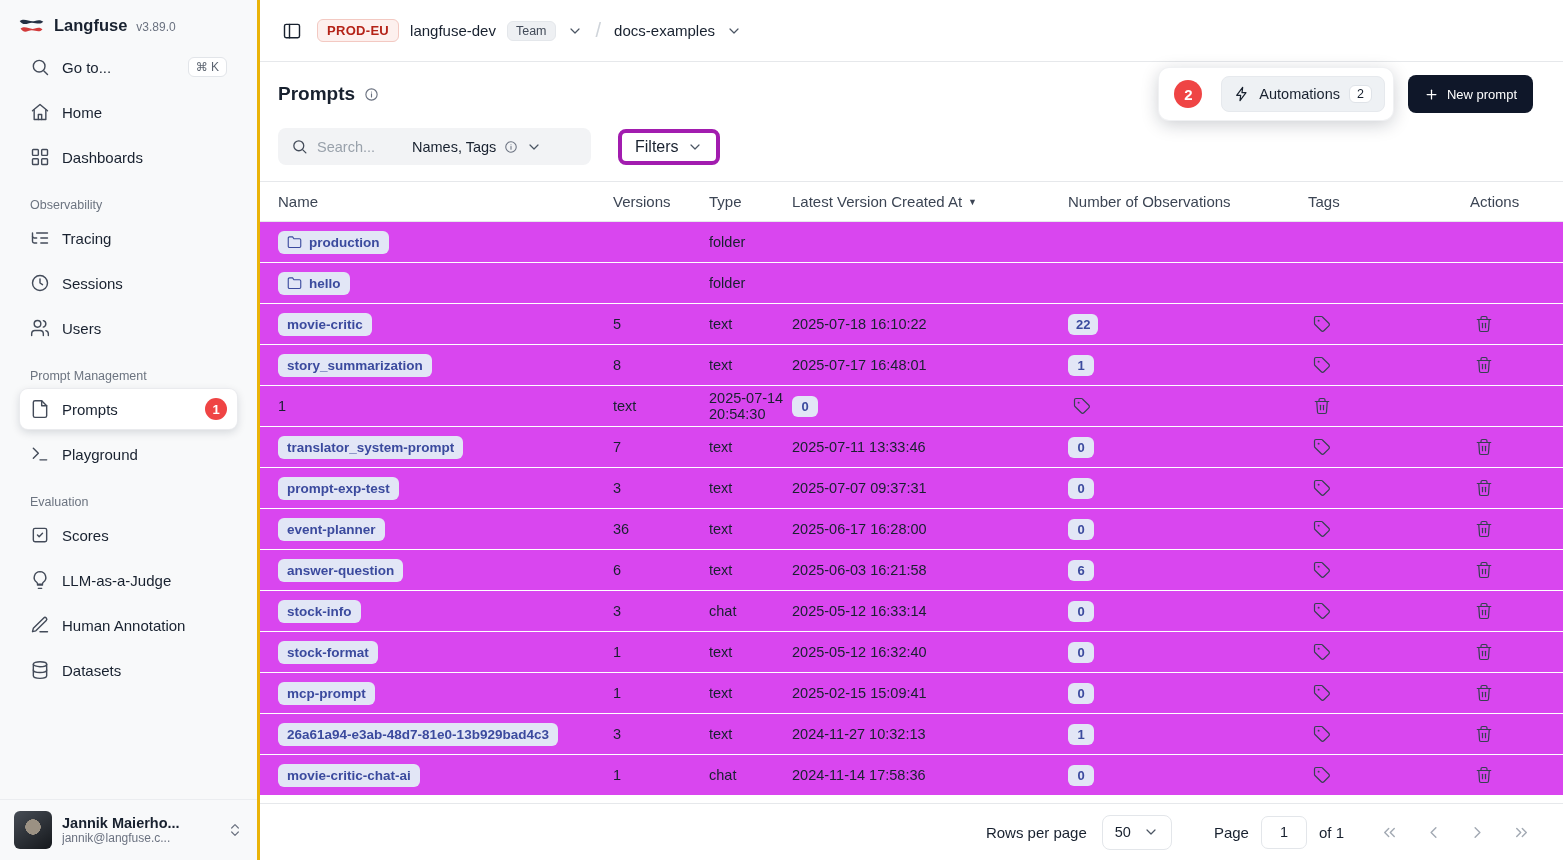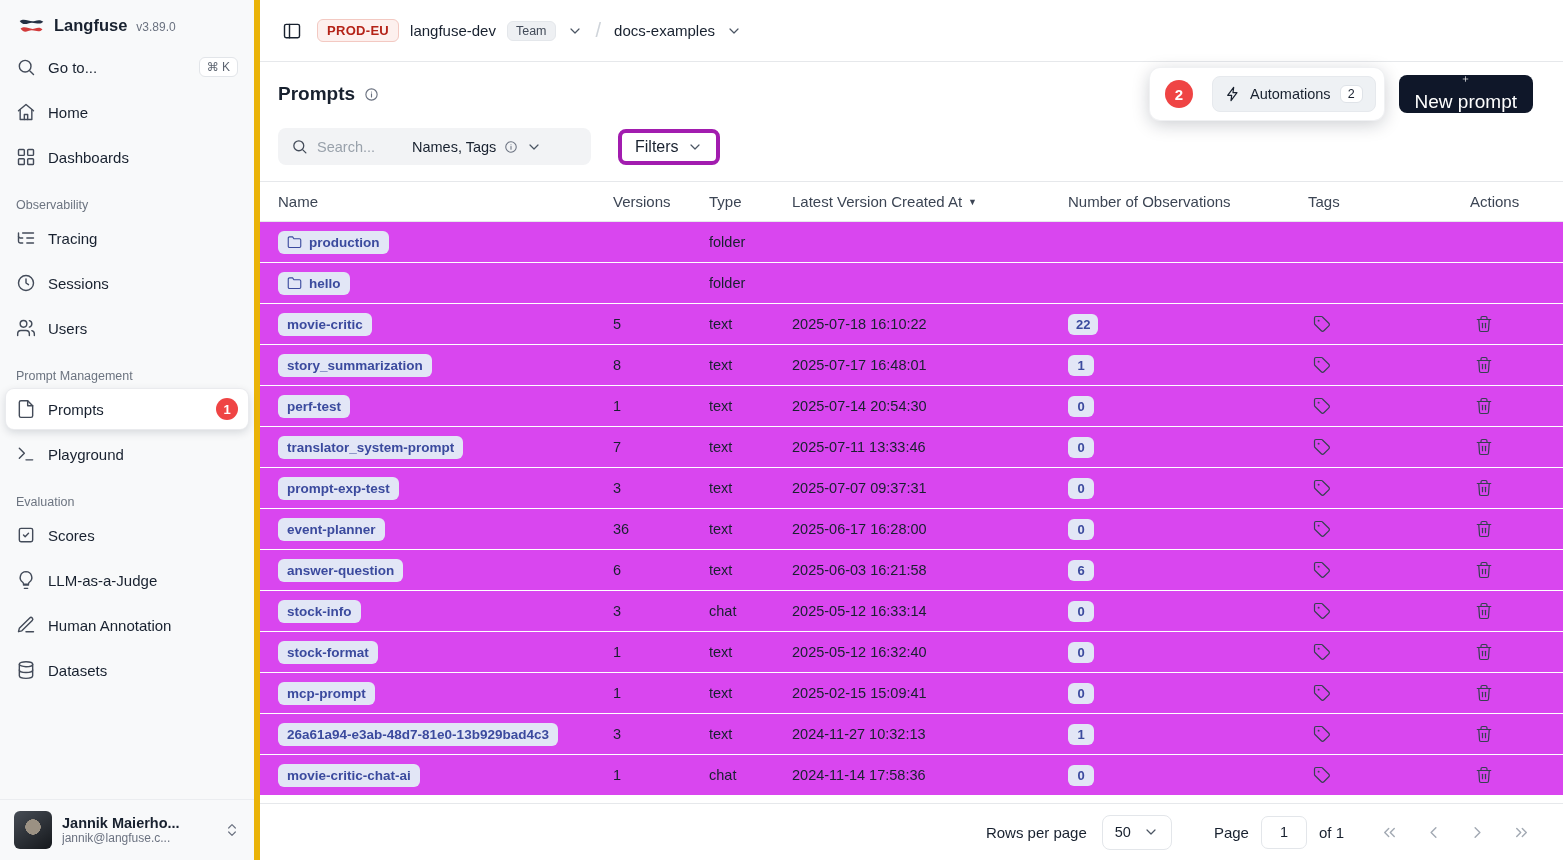--- a/index.html
+++ b/index.html
@@ -4,25 +4,25 @@
 <style>
   * { margin:0; padding:0; box-sizing:border-box; }
   html,body { width:1563px; height:860px; }
   body { font-family:"Liberation Sans","DejaVu Sans",sans-serif; color:#111827; background:#fff; overflow:hidden; }
   svg { display:block; }
   button { font-family:inherit; cursor:pointer; }
 
   .app { display:flex; width:100%; height:100%; }
 
   
-  .sidebar { width:260px; min-width:260px; background:#f8f9fa; border-right:6px solid #eab308; display:flex; flex-direction:column; padding-top:10px; }
+  .sidebar { width:260px; min-width:260px; background:#f8f9fa; border-right:3px solid #eab308; display:flex; flex-direction:column; padding-top:10px; }
   .sb-logo-row { display:flex; align-items:center; gap:9px; padding:6px 18px 12px; }
   .sb-title { font-weight:700; font-size:16.5px; color:#18212f; }
   .sb-version { font-size:12px; color:#6b7280; margin-top:3px; }
-  .sb-nav { display:flex; flex-direction:column; gap:5px; padding:0 6px; flex:1; }
+  .sb-nav { display:flex; flex-direction:column; gap:5px; padding:0 20px; flex:1; }
   .sb-item { display:flex; align-items:center; gap:12px; height:40px; padding:0 10px; border-radius:8px; font-size:15px; color:#18212f; cursor:pointer; position:relative; }
   .sb-item svg { width:20px; height:20px; stroke:#434b59; fill:none; stroke-width:1.7; stroke-linecap:round; stroke-linejoin:round; flex:none; }
   .sb-item.active { background:#fff; box-shadow:0 0 0 1px #eaebee, 0 3px 10px rgba(15,23,42,.16); }
   .kbd { margin-left:auto; font-size:12px; color:#5c6470; background:#fff; border:1px solid #e2e5e9; border-radius:6px; padding:2px 7px; }
   .sb-section { margin:16px 0 1px; padding:0 10px; font-size:12.5px; color:#6c7480; }
   .red-dot { margin-left:auto; width:22px; height:22px; border-radius:50%; background:#ef4444; color:#fff; font-size:13px; font-weight:700; display:flex; align-items:center; justify-content:center; }
   .sb-user { margin-top:auto; border-top:1px solid #ebedf0; padding:11px 14px; display:flex; align-items:center; gap:10px; cursor:pointer; }
   .avatar { width:38px; height:38px; border-radius:6px; flex:none;
             background: radial-gradient(circle at 50% 42%, #9b9183 0 26%, rgba(0,0,0,0) 27%), linear-gradient(145deg,#474d55,#15181c); }
   .sb-user-meta { min-width:0; flex:1; }
@@ -44,21 +44,21 @@
 
   .page-header { height:62px; display:flex; align-items:center; padding:2px 30px 0 18px; flex:none; }
   .page-title { font-size:19px; font-weight:700; color:#18212f; }
   .info-icon { width:15px; height:15px; stroke:#6b7280; fill:none; stroke-width:1.8; stroke-linecap:round; stroke-linejoin:round; margin-left:9px; }
   .ph-right { margin-left:auto; display:flex; align-items:center; gap:15px; }
   .annotation-box { background:#fff; border-radius:10px; box-shadow:0 0 0 1px #f0f1f3, 0 4px 18px rgba(15,23,42,.22); display:flex; align-items:center; gap:19px; padding:8px 8px 8px 15px; }
   .red-step { width:28px; height:28px; border-radius:50%; background:#ef4444; color:#fff; font-size:15px; font-weight:700; display:flex; align-items:center; justify-content:center; flex:none; }
   .automations-btn { display:flex; align-items:center; gap:9px; height:36px; padding:0 12px; border-radius:8px; background:#eef1f4; border:1px solid #e6e9ed; font-size:14.5px; font-weight:500; color:#18212f; }
   .automations-btn svg { width:16px; height:16px; stroke:#18212f; fill:none; stroke-width:1.8; stroke-linecap:round; stroke-linejoin:round; }
   .count-badge { background:#fff; border:1px solid #dfe3e8; border-radius:6px; font-size:12.5px; font-weight:500; padding:1px 7px; color:#18212f; }
-  .new-prompt-btn { display:flex; align-items:center; gap:8px; height:38px; padding:0 16px; border-radius:8px; background:#0f1729; border:none; color:#fff; font-size:19px; font-weight:500;flex-direction:column; }
+  .new-prompt-btn { display:flex; align-items:center; gap:8px; height:38px; padding:0 16px; border-radius:8px; background:#0f1729; border:none; color:#fff; font-size:13px; font-weight:500; }
   .new-prompt-btn svg { width:15px; height:15px; stroke:#fff; fill:none; stroke-width:2; stroke-linecap:round; }
 
   .toolbar { display:flex; align-items:center; gap:27px; padding:4px 30px 16px 18px; flex:none; }
   .search-box { display:flex; align-items:center; background:#f2f3f5; border-radius:8px; height:37px; padding:0 13px; gap:9px; width:313px; }
   .search-box .s-icon { width:17px; height:17px; stroke:#434b59; fill:none; stroke-width:1.8; stroke-linecap:round; flex:none; }
   .search-box input { border:none; background:transparent; outline:none; font-size:14.5px; color:#18212f; width:86px; font-family:inherit; }
   .search-box input::placeholder { color:#99a1ab; }
   .search-scope { display:flex; align-items:center; gap:8px; font-size:14.5px; color:#18212f; cursor:pointer; }
   .search-scope .info-icon { margin-left:0; width:14px; height:14px; }
   .filters-btn { display:flex; align-items:center; gap:8px; height:36px; padding:0 13px; border-radius:8px; background:#fff; border:4px solid #a21caf; font-size:16px; color:#18212f; }
@@ -420,26 +420,20 @@
                 <path d="M8 6V4a2 2 0 0 1 2-2h4a2 2 0 0 1 2 2v2"></path>
                 <path d="M19 6l-1 14a2 2 0 0 1-2 2H8a2 2 0 0 1-2-2L5 6"></path>
                 <path d="M10 11v6"></path>
                 <path d="M14 11v6"></path>
               </svg>
       </button>
     </div>
   </div>
 
   <div class="t-row">
-    <div class="cell">
-      <span class="name-badge">
-
-        <span class="name-text">perf-test</span>
-      </span>
-    </div>
     <div class="cell">1</div>
     <div class="cell">text</div>
     <div class="cell">2025-07-14 20:54:30</div>
     <div class="cell">
       <span class="obs-badge">0</span>
     </div>
     <div class="cell">
       <button class="cell-icon-btn">
         <svg viewBox="0 0 24 24">
                 <path d="M12.6 2.6 21.1 11a2.4 2.4 0 0 1 0 3.4l-6.6 6.6a2.4 2.4 0 0 1-3.4 0L2.6 12.6A2 2 0 0 1 2 11.2V4a2 2 0 0 1 2-2h7.2c.5 0 1 .2 1.4.6z"></path>

